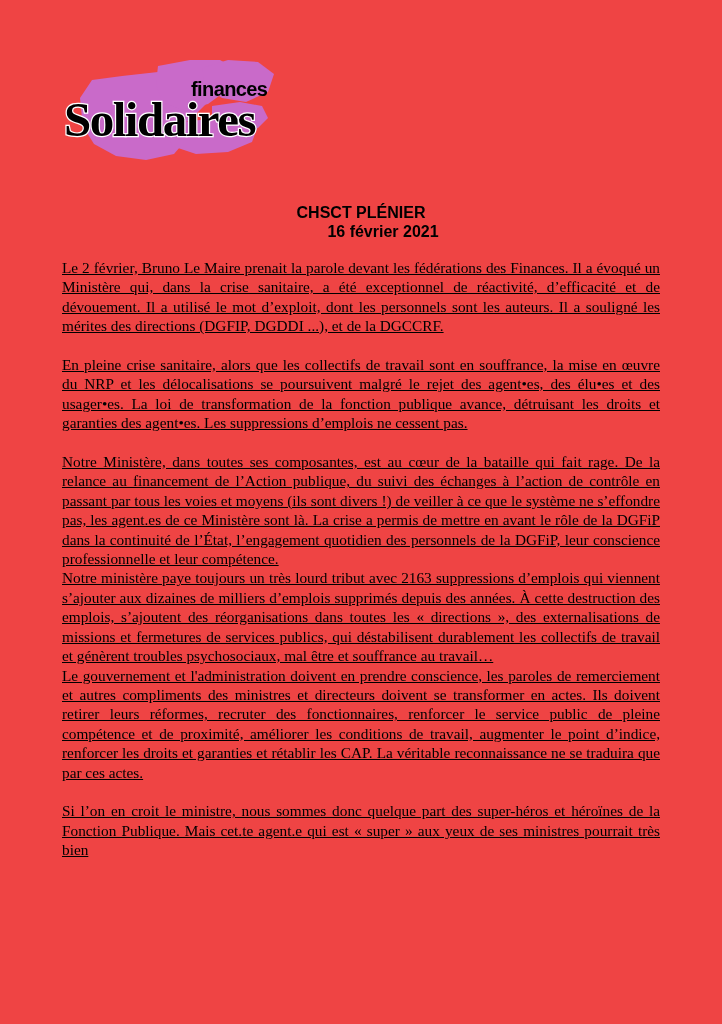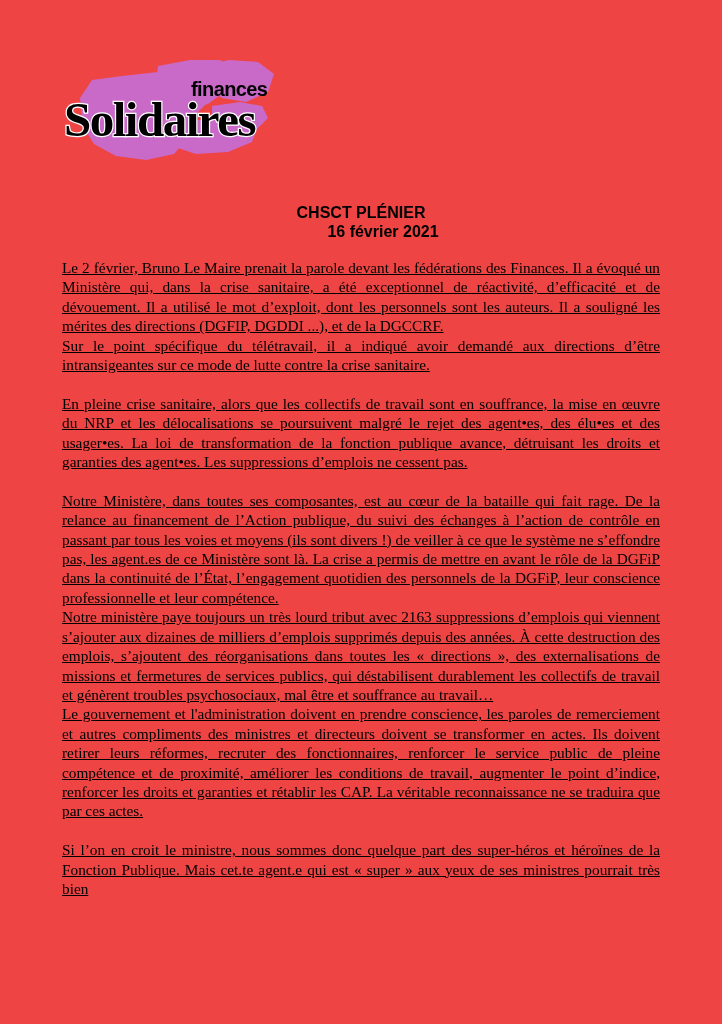--- a/index.html
+++ b/index.html
@@ -124,21 +124,20 @@
     </svg>
   </div>
 
   <div class="doc-title">
     <span>CHSCT PLÉNIER</span>
     <span class="line2">16 février 2021</span>
   </div>
 
   <div class="body-text">
     <p class="para">Le 2 février, Bruno Le Maire prenait la parole devant les fédérations des Finances. Il a évoqué un Ministère qui, dans la crise sanitaire, a été exceptionnel de réactivité, d’efficacité et de dévouement. Il a utilisé le mot d’exploit, dont les personnels sont les auteurs. Il a souligné les mérites des directions (DGFIP, DGDDI ...), et de la DGCCRF.</p>
-    <p class="para">Sur le point spécifique du télétravail, il a indiqué avoir demandé aux directions d’être intransigeantes sur ce mode de lutte contre la crise sanitaire.</p>
     <div class="para-gap"></div>
     <p class="para">En pleine crise sanitaire, alors que les collectifs de travail sont en souffrance, la mise en œuvre du NRP et les délocalisations se poursuivent malgré le rejet des agent•es, des élu•es et des usager•es. La loi de transformation de la fonction publique avance, détruisant les droits et garanties des agent•es. Les suppressions d’emplois ne cessent pas.</p>
     <div class="para-gap"></div>
     <p class="para">Notre Ministère, dans toutes ses composantes, est au cœur de la bataille qui fait rage. De la relance au financement de l’Action publique, du suivi des échanges à l’action de contrôle en passant par tous les voies et moyens (ils sont divers !) de veiller à ce que le système ne s’effondre pas, les agent.es de ce Ministère sont là. La crise a permis de mettre en avant le rôle de la DGFiP dans la continuité de l’État, l’engagement quotidien des personnels de la DGFiP, leur conscience professionnelle et leur compétence.</p>
     <p class="para">Notre ministère paye toujours un très lourd tribut avec 2163 suppressions d’emplois qui viennent s’ajouter aux dizaines de milliers d’emplois supprimés depuis des années. À cette destruction des emplois, s’ajoutent des réorganisations dans toutes les « directions », des externalisations de missions et fermetures de services publics, qui déstabilisent durablement les collectifs de travail et génèrent troubles psychosociaux, mal être et souffrance au travail…</p>
     <p class="para">Le gouvernement et l'administration doivent en prendre conscience, les paroles de remerciement et autres compliments des ministres et directeurs doivent se transformer en actes. Ils doivent retirer leurs réformes, recruter des fonctionnaires, renforcer le service public de pleine compétence et de proximité, améliorer les conditions de travail, augmenter le point d’indice, renforcer les droits et garanties et rétablir les CAP. La véritable reconnaissance ne se traduira que par ces actes.</p>
     <div class="para-gap"></div>
     <p class="para">Si l’on en croit le ministre, nous sommes donc quelque part des super-héros et héroïnes de la Fonction Publique. Mais cet.te agent.e qui est « super » aux yeux de ses ministres pourrait très bien</p>
   </div>
 

